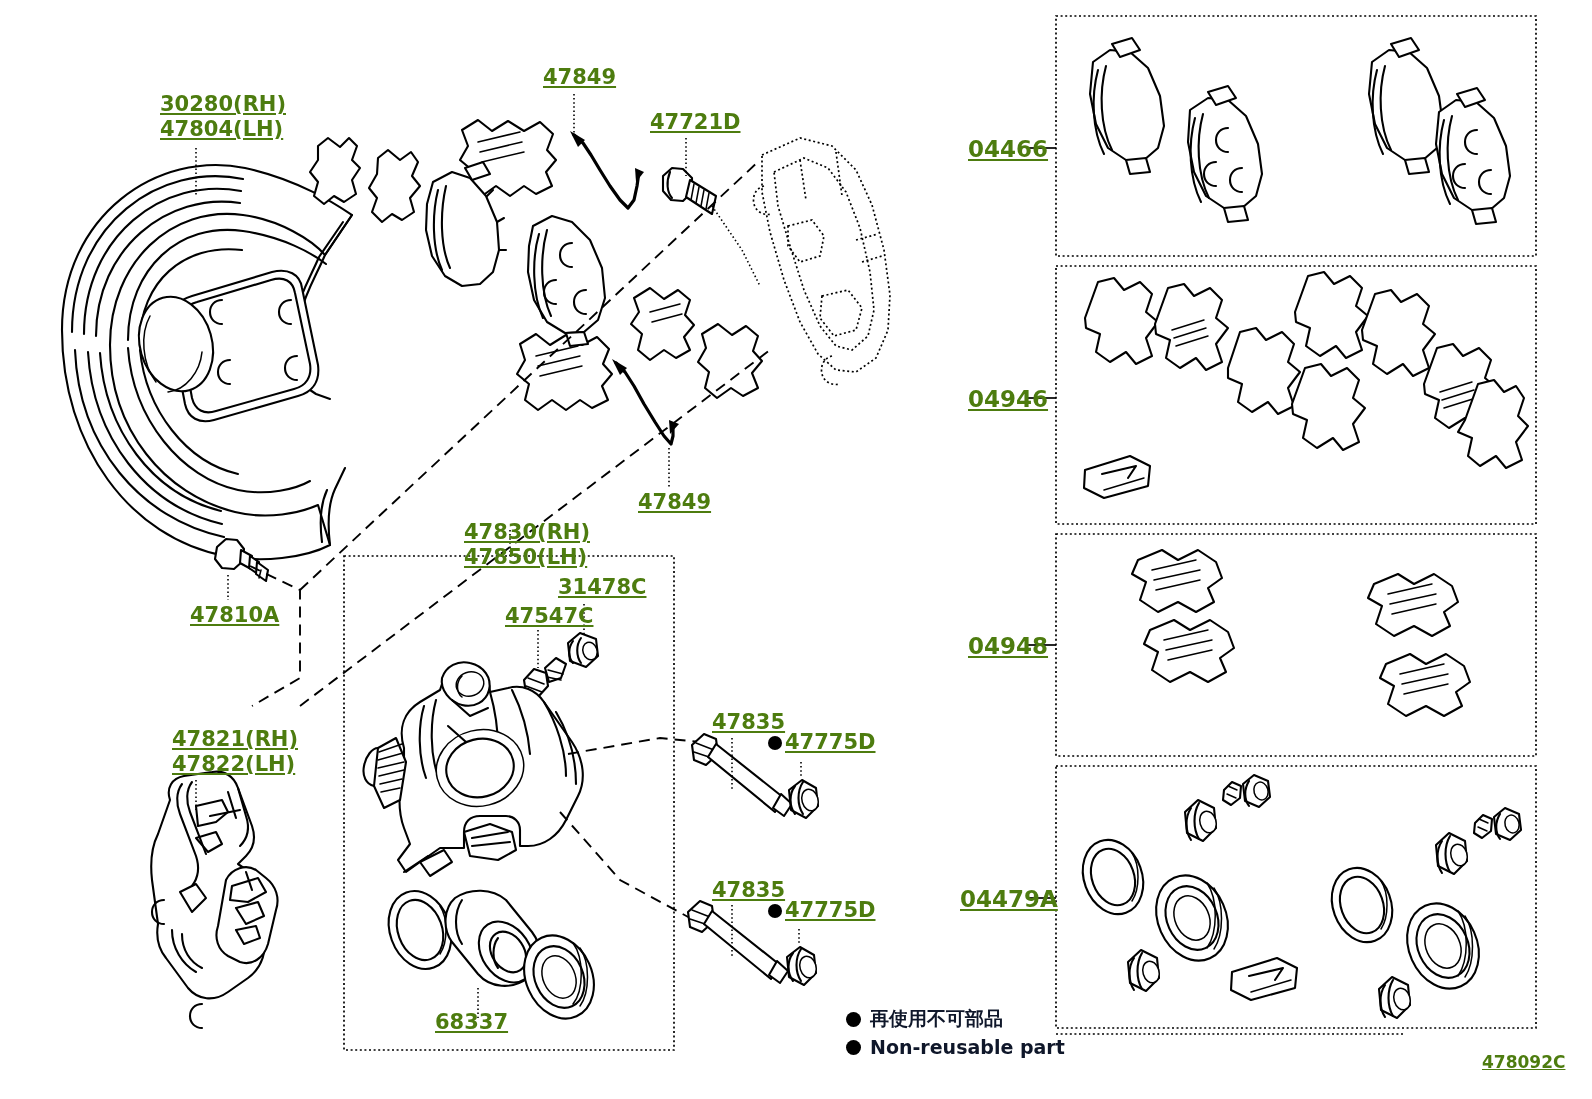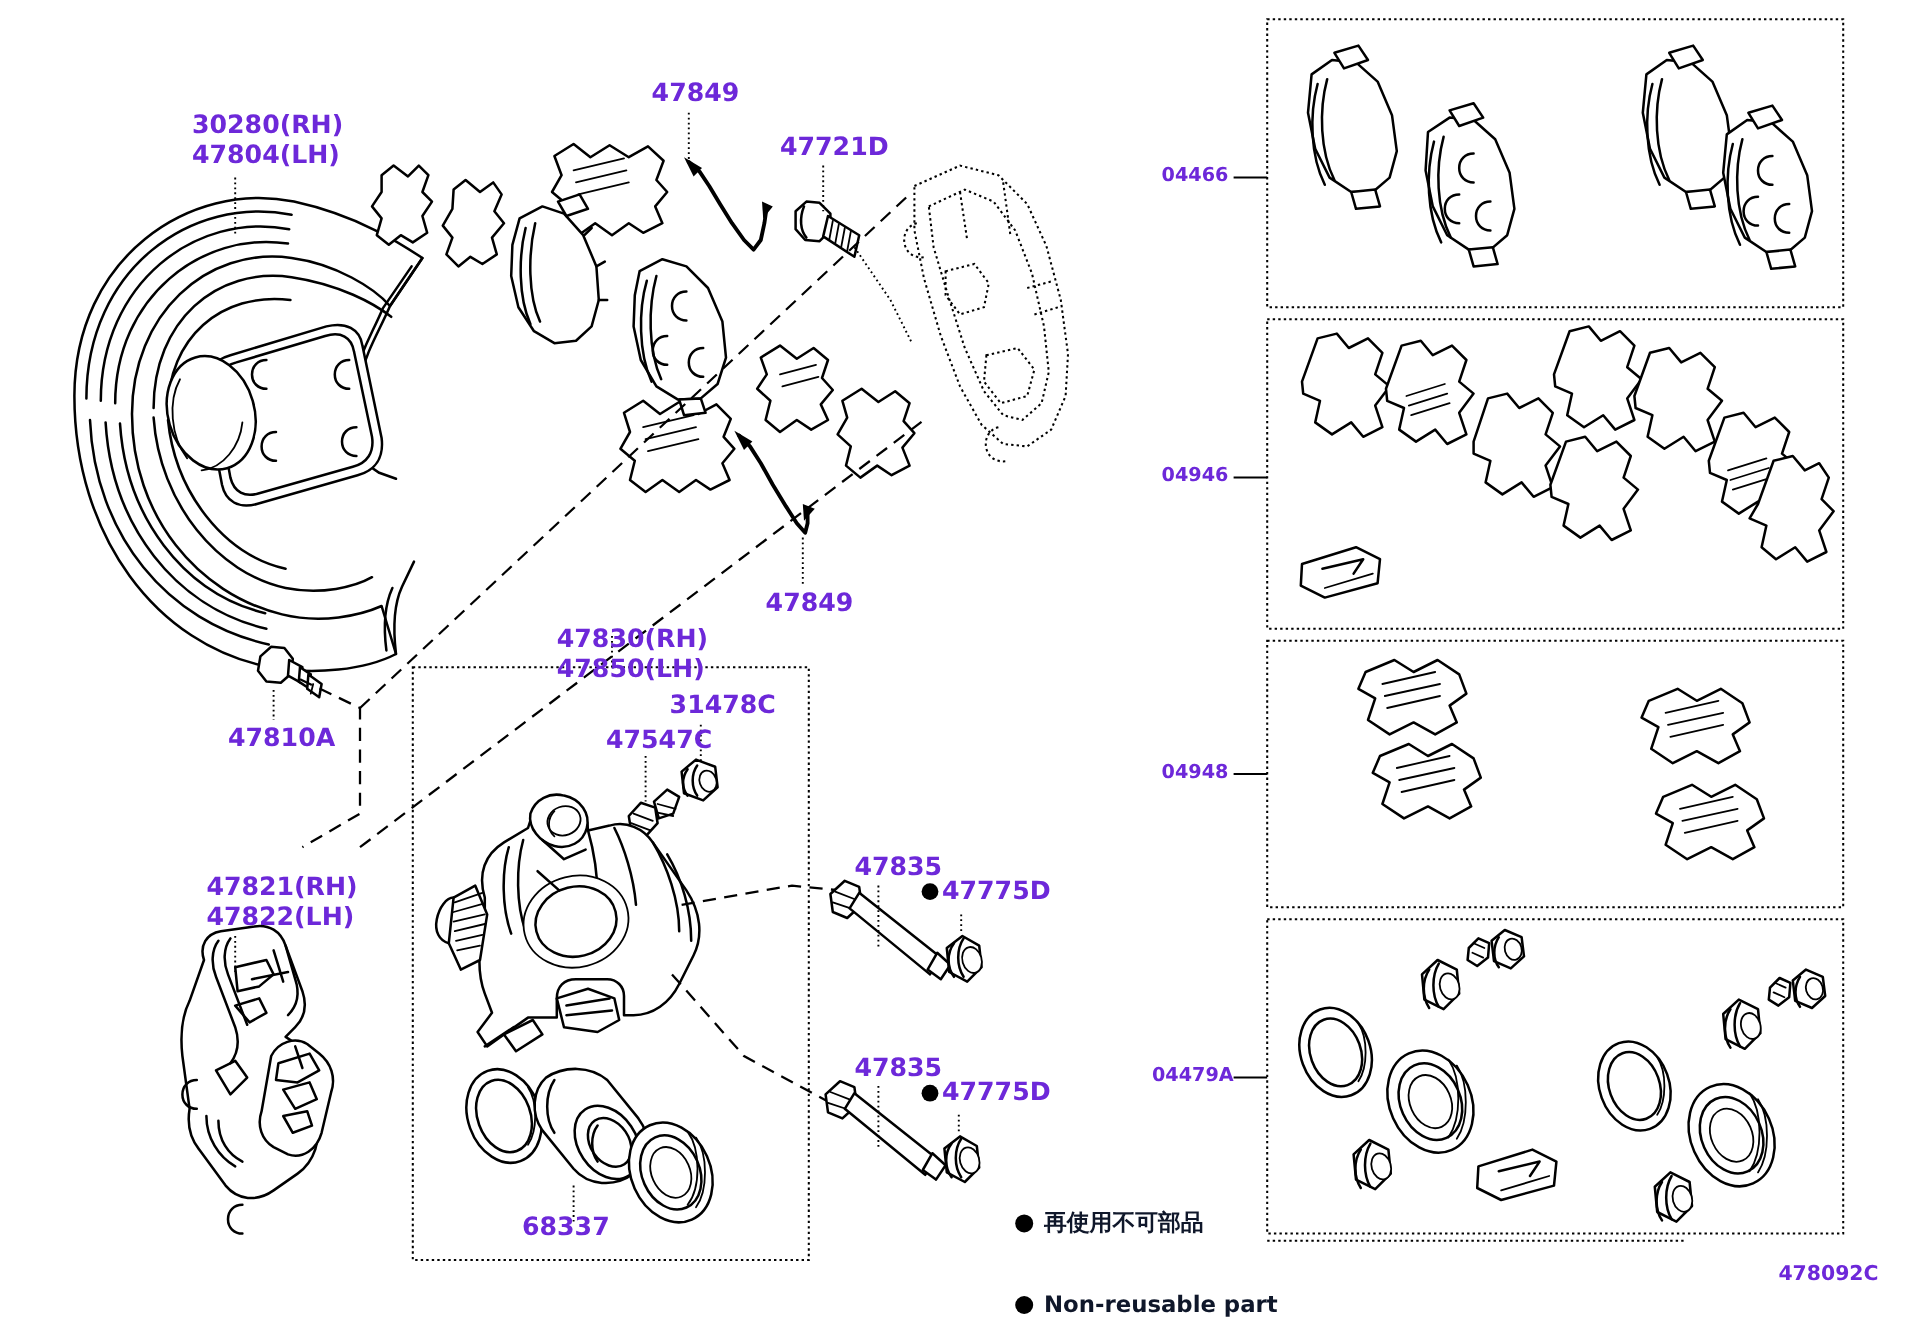--- a/index.html
+++ b/index.html
@@ -2,23 +2,23 @@
 <html><head>
 <meta charset="utf-8">
 <title>Toyota Parts Diagram 478092C</title>
 <style>
   html,body{margin:0;padding:0;background:#fff;}
   body{width:1592px;height:1099px;position:relative;overflow:hidden;
        font-family:"DejaVu Sans","Liberation Sans",sans-serif;}
   #stage{position:absolute;left:0;top:0;width:1592px;height:1099px;}
   svg{position:absolute;left:0;top:0;width:1592px;height:1099px;}
   .lbl{position:absolute;font-family:"DejaVu Sans","Liberation Sans",sans-serif;
-       font-weight:bold;color:#6d28d9;white-space:pre;letter-spacing:0px;}
+       font-weight:bold;color:#4d7c0f;white-space:pre;letter-spacing:0px;text-decoration:underline;}
   .lbl-main{font-size:21px;line-height:25px;}
-  .lbl-panel{font-size:16px;}
+  .lbl-panel{font-size:23px;}
   .lbl-code{font-size:17px;}
   .legend{position:absolute;font-size:19px;font-weight:bold;color:#0f172a;
           display:flex;align-items:center;gap:9px;white-space:nowrap;}
   .legend .dot{width:15px;height:15px;border-radius:50%;background:#000;flex:none;}
   .legend-jp{font-family:"DejaVu Sans",sans-serif;font-size:19px;}
   .bullet{display:inline-block;width:14px;height:14px;border-radius:50%;
           background:#000;vertical-align:-1px;margin-right:3px;}
 </style>
 </head>
 <body>
@@ -510,20 +510,20 @@
 
 <div class="lbl lbl-panel" style="left:968px;top:136px;">04466</div>
 <div class="lbl lbl-panel" style="left:968px;top:386px;">04946</div>
 <div class="lbl lbl-panel" style="left:968px;top:633px;">04948</div>
 <div class="lbl lbl-panel" style="left:960px;top:886px;">04479A</div>
 
 <div class="legend" style="left:846px;top:1006px;">
   <span class="dot"></span>
   <span class="legend-jp">再使用不可部品</span>
 </div>
-<div class="legend" style="left:846px;top:1076px;">
+<div class="legend" style="left:846px;top:1036px;">
   <span class="dot"></span>
   <span>Non-reusable part</span>
 </div>
 
 <div class="lbl lbl-code" style="left:1482px;top:1052px;">478092C</div>
 
 </div>
 
 </body></html>

